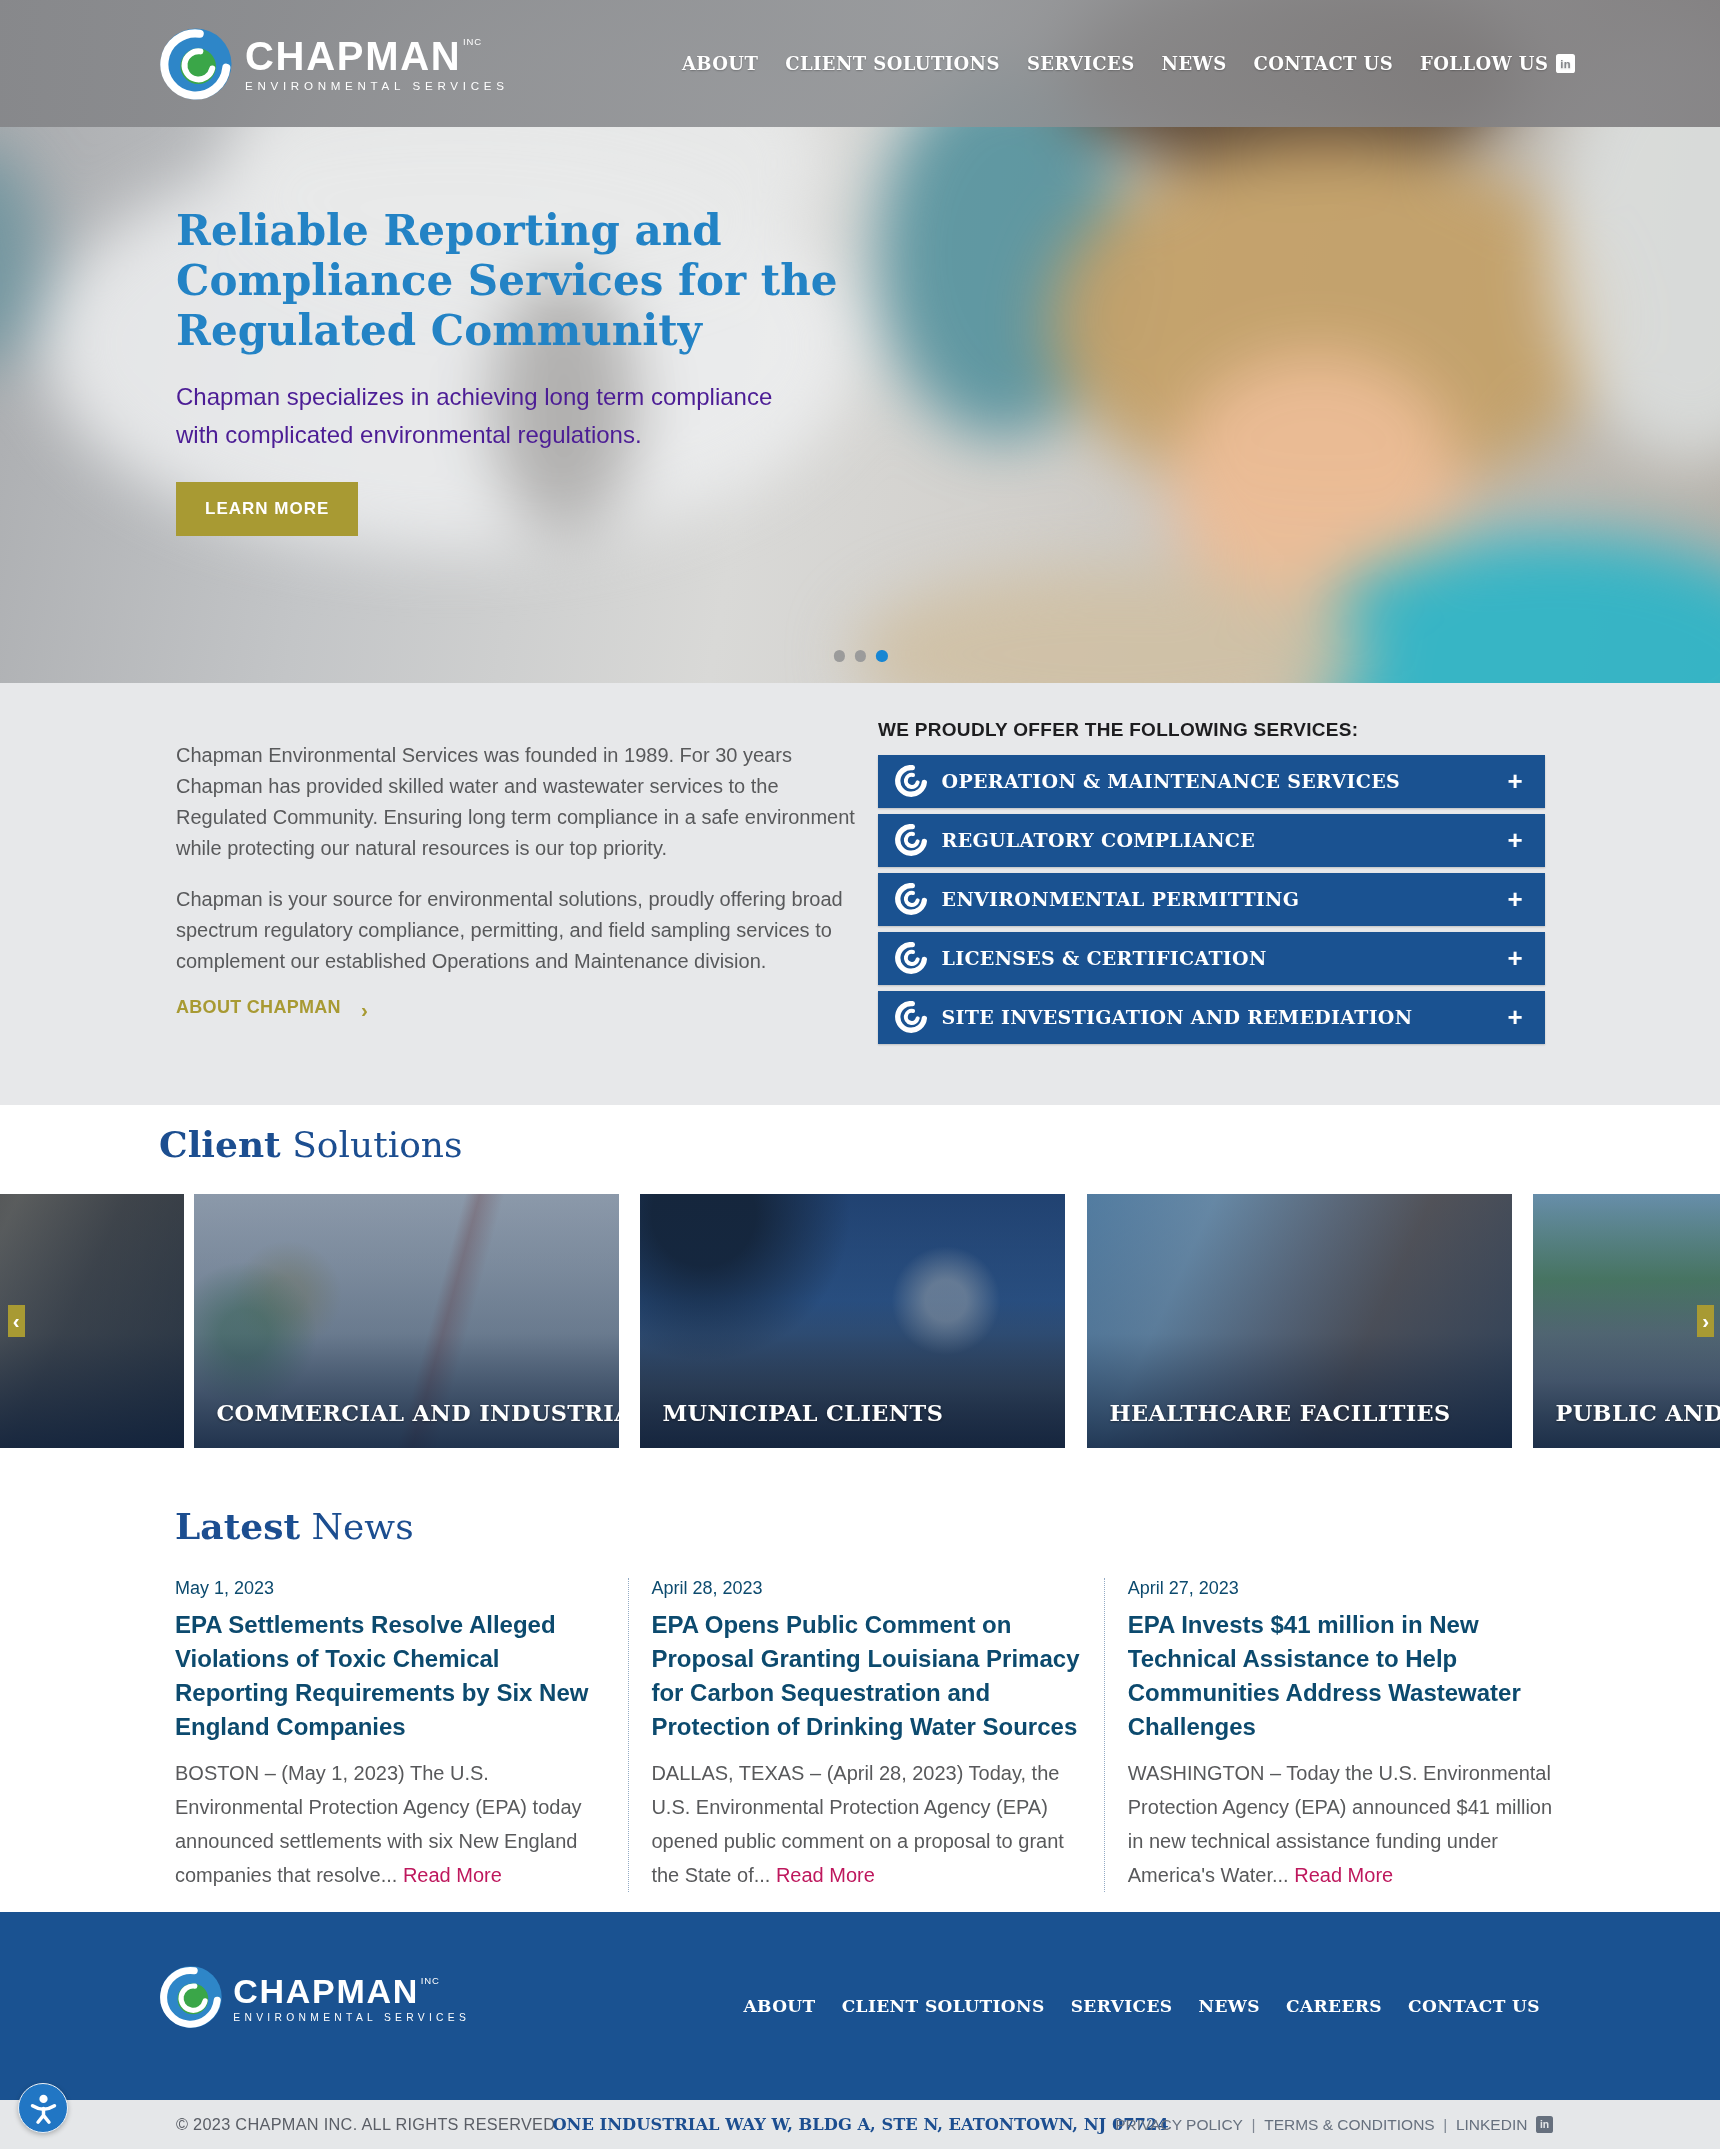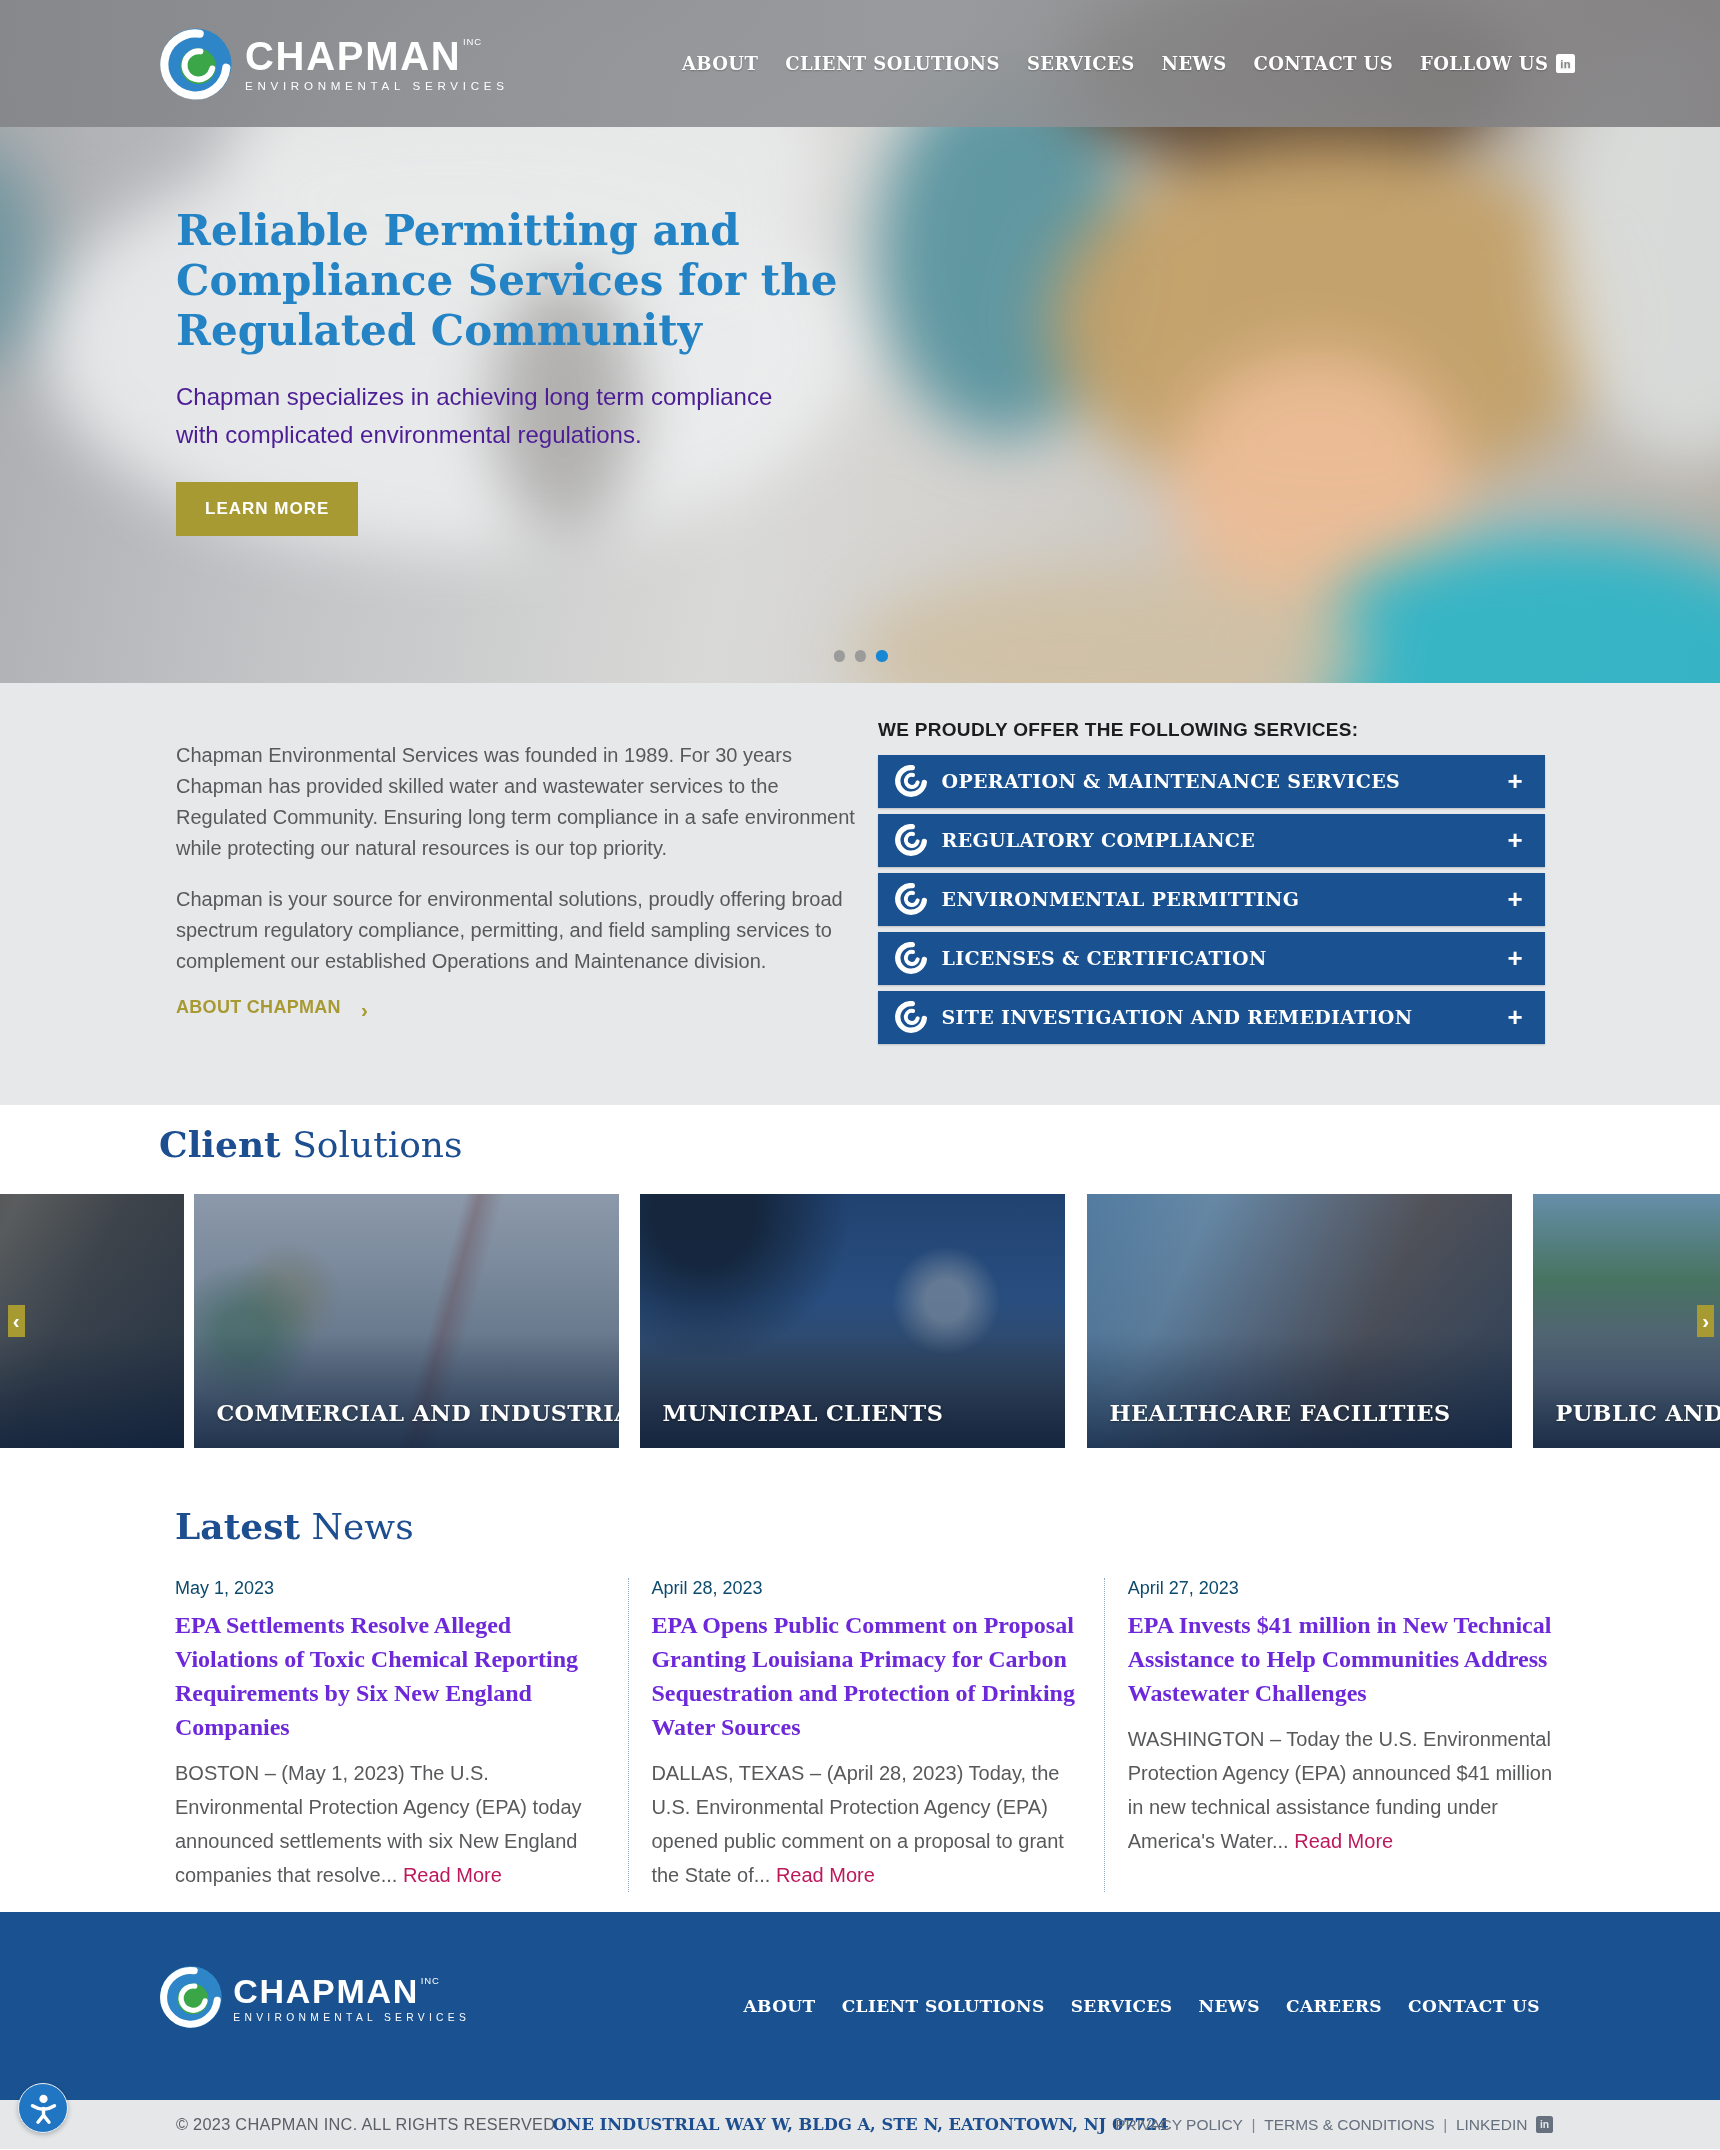--- a/index.html
+++ b/index.html
@@ -97,21 +97,21 @@
   .arrow-prev{left:7.7px;top:200px;}
   .arrow-next{right:6.9px;top:200px;}
 
   
   .news-section{position:relative;width:1721px;height:459px;background:#ffffff;margin-left:16px;}
   .news-heading{padding-top:53px;}
   .news-row{display:flex;margin:31px 0 0 159px;}
   .news-col{width:430px;}
   .news-col.bordered{border-left:1.7px dotted #93aac4;margin-left:23px;padding-left:22.4px;}
   .news-date{color:#0c4a6e;font-size:18px;}
-  .news-title{margin-top:8.6px;color:#6d28d9;font-family:Liberation Serif, serif;font-weight:bold;font-size:24px;line-height:34px;cursor:pointer;}
+  .news-title{margin-top:8.6px;color:#0c4a6e;font-family:Liberation Sans, sans-serif;font-weight:bold;font-size:24px;line-height:34px;cursor:pointer;}
   .news-body{margin-top:12px;color:#58595b;font-size:20px;line-height:34px;}
   .read-more{color:#be185d;cursor:pointer;}
 
   
   .site-footer{position:relative;width:1721px;height:188px;background:#1a5291;}
   .footer-logo{position:absolute;left:159px;top:53px;display:flex;align-items:center;gap:10.3px;color:#fff;}
   .footer-logo .logo-name{font-size:34px;}
   .footer-logo .logo-tag{font-size:10.3px;letter-spacing:4.3px;}
   .footer-nav{position:absolute;right:181px;top:0;height:188px;display:flex;align-items:center;gap:26px;}
   .footer-nav .nav-link{font-size:17px;text-shadow:none;}
@@ -178,21 +178,21 @@
       <span class="nav-link">CONTACT US</span>
       <span class="nav-link follow">
         <span>FOLLOW US</span>
         <span class="li-badge">in</span>
       </span>
     </nav>
   </div>
 
   <div class="hero-content">
     <div class="hero-title">
-      <div class="hero-title-line">Reliable Permitting and</div>
+      <div class="hero-title-line">Reliable Reporting and</div>
       <div class="hero-title-line">Compliance Services for the</div>
       <div class="hero-title-line">Regulated Community</div>
     </div>
     <div class="hero-sub">Chapman specializes in achieving long term compliance with complicated environmental regulations.</div>
     <button class="cta-btn">LEARN MORE</button>
   </div>
 
   <div class="hero-dots">
     <span class="dot"></span>
     <span class="dot"></span>

